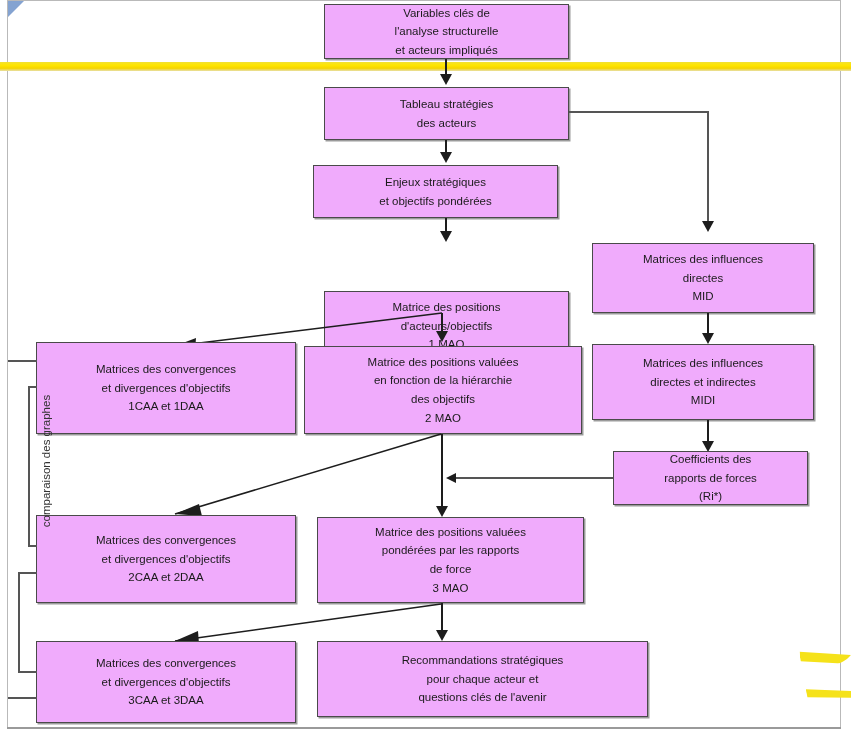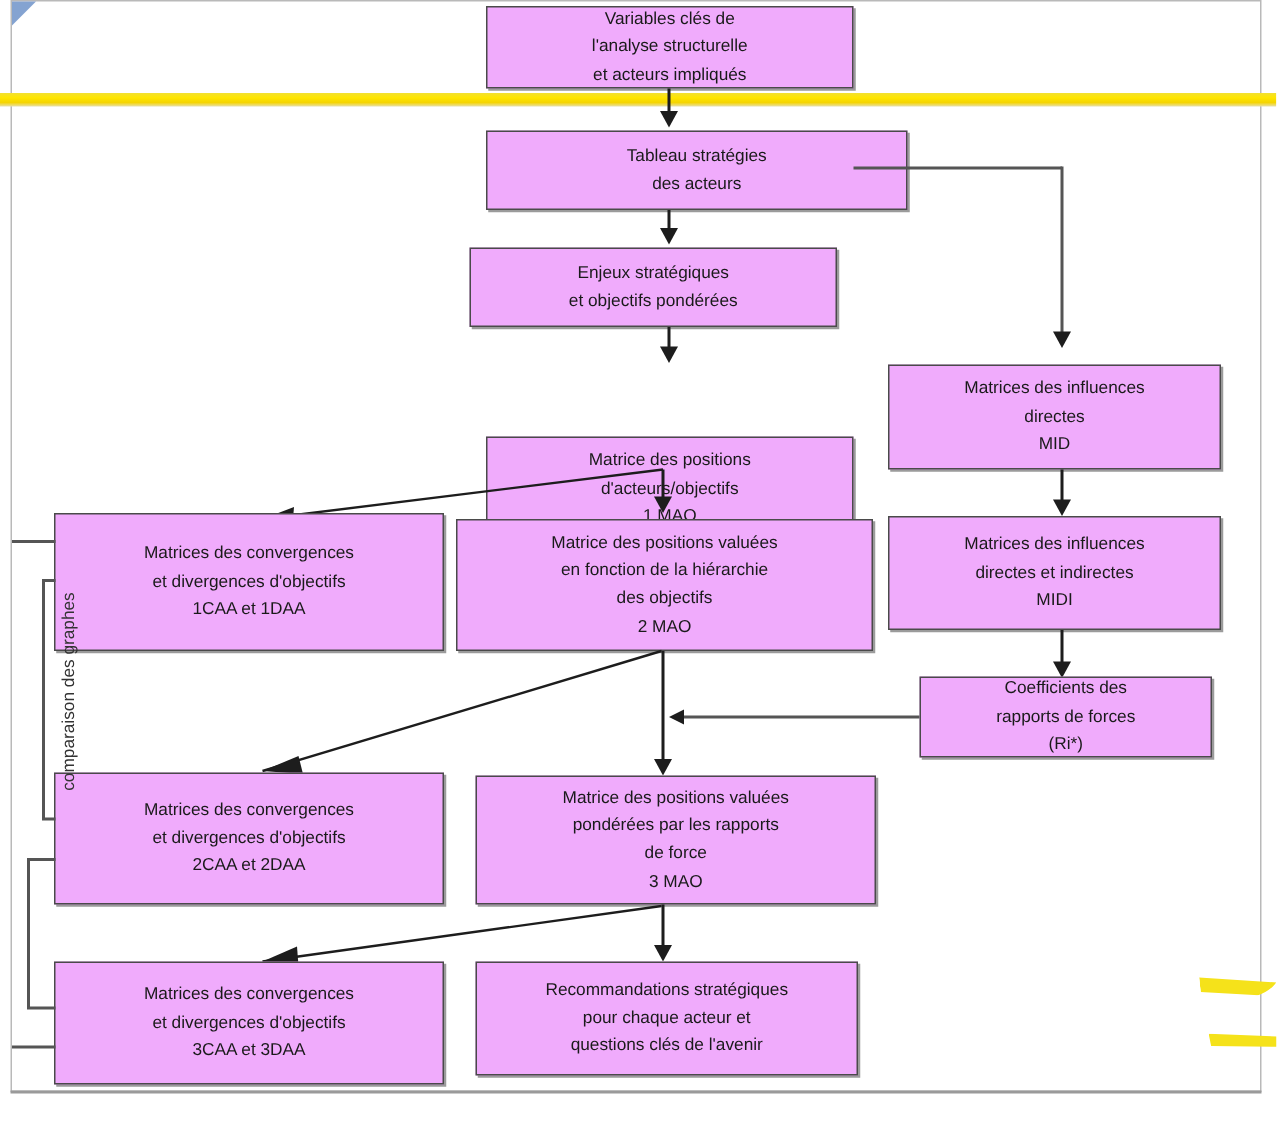--- a/index.html
+++ b/index.html
@@ -142,21 +142,21 @@
 
   <div class="node" style="left:324px; top:4px; width:245px; height:55px;">
     <span class="ln">Variables clés de</span>
     <span class="ln">l'analyse structurelle</span>
     <span class="ln">et acteurs impliqués</span>
   </div>
 
   <div class="vline" style="left:445px; top:59px; height:18px;"></div>
   <div class="arrow-down" style="left:440px; top:74px;"></div>
 
-  <div class="node" style="left:324px; top:87px; width:281px; height:53px;">
+  <div class="node" style="left:324px; top:87px; width:245px; height:53px;">
     <span class="ln">Tableau stratégies</span>
     <span class="ln">des acteurs</span>
   </div>
 
   <div class="hline thin" style="left:569px; top:111px; width:139px;"></div>
   <div class="vline thin" style="left:707px; top:111px; height:112px;"></div>
   <div class="arrow-down" style="left:702px; top:221px;"></div>
 
   <div class="vline" style="left:445px; top:140px; height:16px;"></div>
   <div class="arrow-down" style="left:440px; top:152px;"></div>
@@ -251,21 +251,21 @@
     <line x1="291" y1="6" x2="25" y2="43" stroke="#1d1d1d" stroke-width="1.6"></line>
     <polygon points="25,43 48,33 49,46" fill="#1d1d1d"></polygon>
   </svg>
 
   <div class="node" style="left:36px; top:641px; width:260px; height:82px;">
     <span class="ln">Matrices des convergences</span>
     <span class="ln">et divergences d'objectifs</span>
     <span class="ln">3CAA et 3DAA</span>
   </div>
 
-  <div class="node" style="left:317px; top:641px; width:255px; height:76px;">
+  <div class="node" style="left:317px; top:641px; width:331px; height:76px;">
     <span class="ln">Recommandations stratégiques</span>
     <span class="ln">pour chaque acteur et</span>
     <span class="ln">questions clés de l'avenir</span>
   </div>
 
   <div class="hline thin" style="left:8px; top:360px; width:29px;"></div>
 
   <div class="hline thin" style="left:28px; top:386px; width:9px;"></div>
   <div class="vline thin" style="left:28px; top:386px; height:160px;"></div>
   <div class="hline thin" style="left:28px; top:545px; width:9px;"></div>

